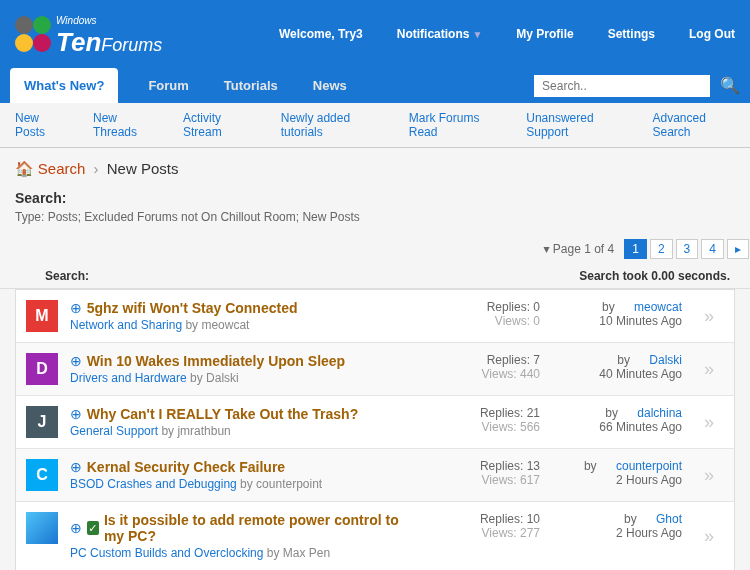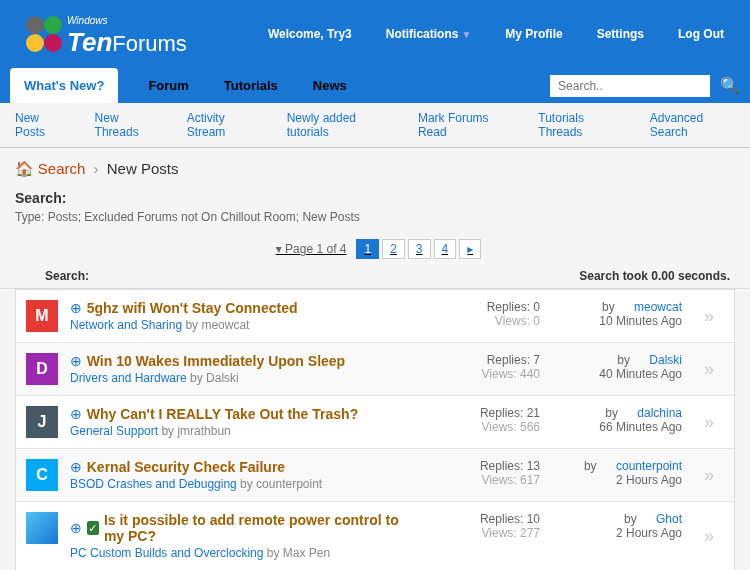--- a/index.html
+++ b/index.html
@@ -1,47 +1,47 @@
 <!DOCTYPE html>
 <html><head>
   <meta charset="utf-8">
   <style>
     * { margin: 0; padding: 0; box-sizing: border-box; }
     body { font-family: "Segoe UI", Arial, sans-serif; font-size: 13px; background: #f5f5f5; width: 750px; }
     .header { background: #1976d2; color: white; }
-    .topbar { padding: 10px 26px; display: flex; align-items: center; justify-content: space-between; }
+    .topbar { padding: 10px 15px; display: flex; align-items: center; justify-content: space-between; }
     .logo { display: flex; align-items: center; gap: 5px; }
     .logo-icon { display: flex; flex-wrap: wrap; width: 36px; height: 36px; }
     .logo-icon span { width: 18px; height: 18px; border-radius: 50%; }
     .lg1 { background: #666; } .lg2 { background: #28a745; } .lg3 { background: #fbc02d; } .lg4 { background: #c2185b; }
     .logo-text { font-size: 15px; }
     .logo-text .win { font-size: 10px; font-style: italic; }
     .logo-text .ten { font-size: 26px; font-weight: bold; font-style: italic; }
-    .logo-text .for { font-size: 22px; }
+    .logo-text .for { font-size: 18px; font-style: italic; }
     .toplinks { display: flex; gap: 34px; font-size: 12px; font-weight: bold; }
     .toplinks a { color: white; text-decoration: none; }
     .chev { font-size: 10px; color: #aad; margin-left: 3px; }
     .navrow { display: flex; align-items: center; padding: 0 10px; }
     .navtabs { display: flex; gap: 25px; flex: 1; }
-    .navtab { color: #000000; font-weight: bold; padding: 10px 5px; cursor: pointer; }
+    .navtab { color: #e5e5e5; font-weight: bold; padding: 10px 5px; cursor: pointer; }
     .navtab.active { background: white; color: #1976d2; border-radius: 4px 4px 0 0; padding: 10px 14px; }
     .searchbox { display: flex; align-items: center; gap: 10px; }
-    .searchbox input { padding: 4px 8px; font-size: 12px; width: 160px; border: none; }
+    .searchbox input { padding: 4px 8px; font-size: 12px; width: 176px; border: none; }
     .searchbtn { color: white; font-size: 16px; cursor: pointer; }
     .subnav { background: #f4f4f4; border-bottom: 1px solid #ccc; padding: 8px 15px; display: flex; gap: 28px; }
     .subnav a { color: #1976d2; font-size: 12px; text-decoration: none; cursor: pointer; }
     .subnav .right { margin-left: auto; }
     .breadcrumb { padding: 12px 15px; color: #333; font-size: 15px; }
     .breadcrumb a { color: #c2410c; text-decoration: none; }
     .bc-home { color: #1976d2; }
     .bc-sep { color: #999; margin: 0 4px; }
     .searchinfo { padding: 0 15px 10px; }
     .searchinfo h3 { font-size: 14px; color: #333; margin-bottom: 4px; }
     .searchinfo p { color: #666; font-size: 12px; }
-    .pagerow { display: flex; justify-content: center; align-items: center; padding: 5px 1px; text-decoration: underline; }
+    .pagerow { display: flex; justify-content: flex-end; align-items: center; padding: 5px 1px; }
     .pagebtns { display: flex; gap: 3px; align-items: center; }
     .pagebtn { border: 1px solid #ccc; padding: 2px 7px; background: white; color: #1976d2; font-size: 12px; cursor: pointer; }
     .pagebtn.active { background: #1976d2; color: white; border-color: #1976d2; }
     .pagebtn.text { color: #666; border: none; background: none; cursor: default;}
     .subhead { display: flex; justify-content: space-between; padding: 5px 20px 5px 45px; font-size: 12px; font-weight: bold; color: #333; border-bottom: 1px solid #ddd; }
     .threads { margin: 0 15px; background: white; border: 1px solid #ddd; }
     .thread { display: flex; border-bottom: 1px solid #e5e5e5; padding: 10px; gap: 12px; }
     .thread:nth-child(even) { background: #f9f9f9; }
     .avatar { width: 32px; height: 32px; color: white; font-weight: bold; display: flex; align-items: center; justify-content: center; font-size: 16px; flex-shrink: 0; }
     .ava-M { background: #e53935; } .ava-D { background: #9c27b0; } .ava-J { background: #455a64; } .ava-C { background: #03a9f4; }
@@ -97,21 +97,21 @@
     </div>
   </div>
 </div>
 
 <div class="subnav">
   <a>New Posts</a>
   <a>New Threads</a>
   <a>Activity Stream</a>
   <a>Newly added tutorials</a>
   <a>Mark Forums Read</a>
-  <a>Tutorials Threads</a>
+  <a>Unanswered Support</a>
   <a class="right">Advanced Search</a>
 </div>
 
 <div class="breadcrumb">
   <span class="bc-home">🏠</span>
   <a>Search</a>
   <span class="bc-sep">›</span>
   <span>New Posts</span>
 </div>
 

